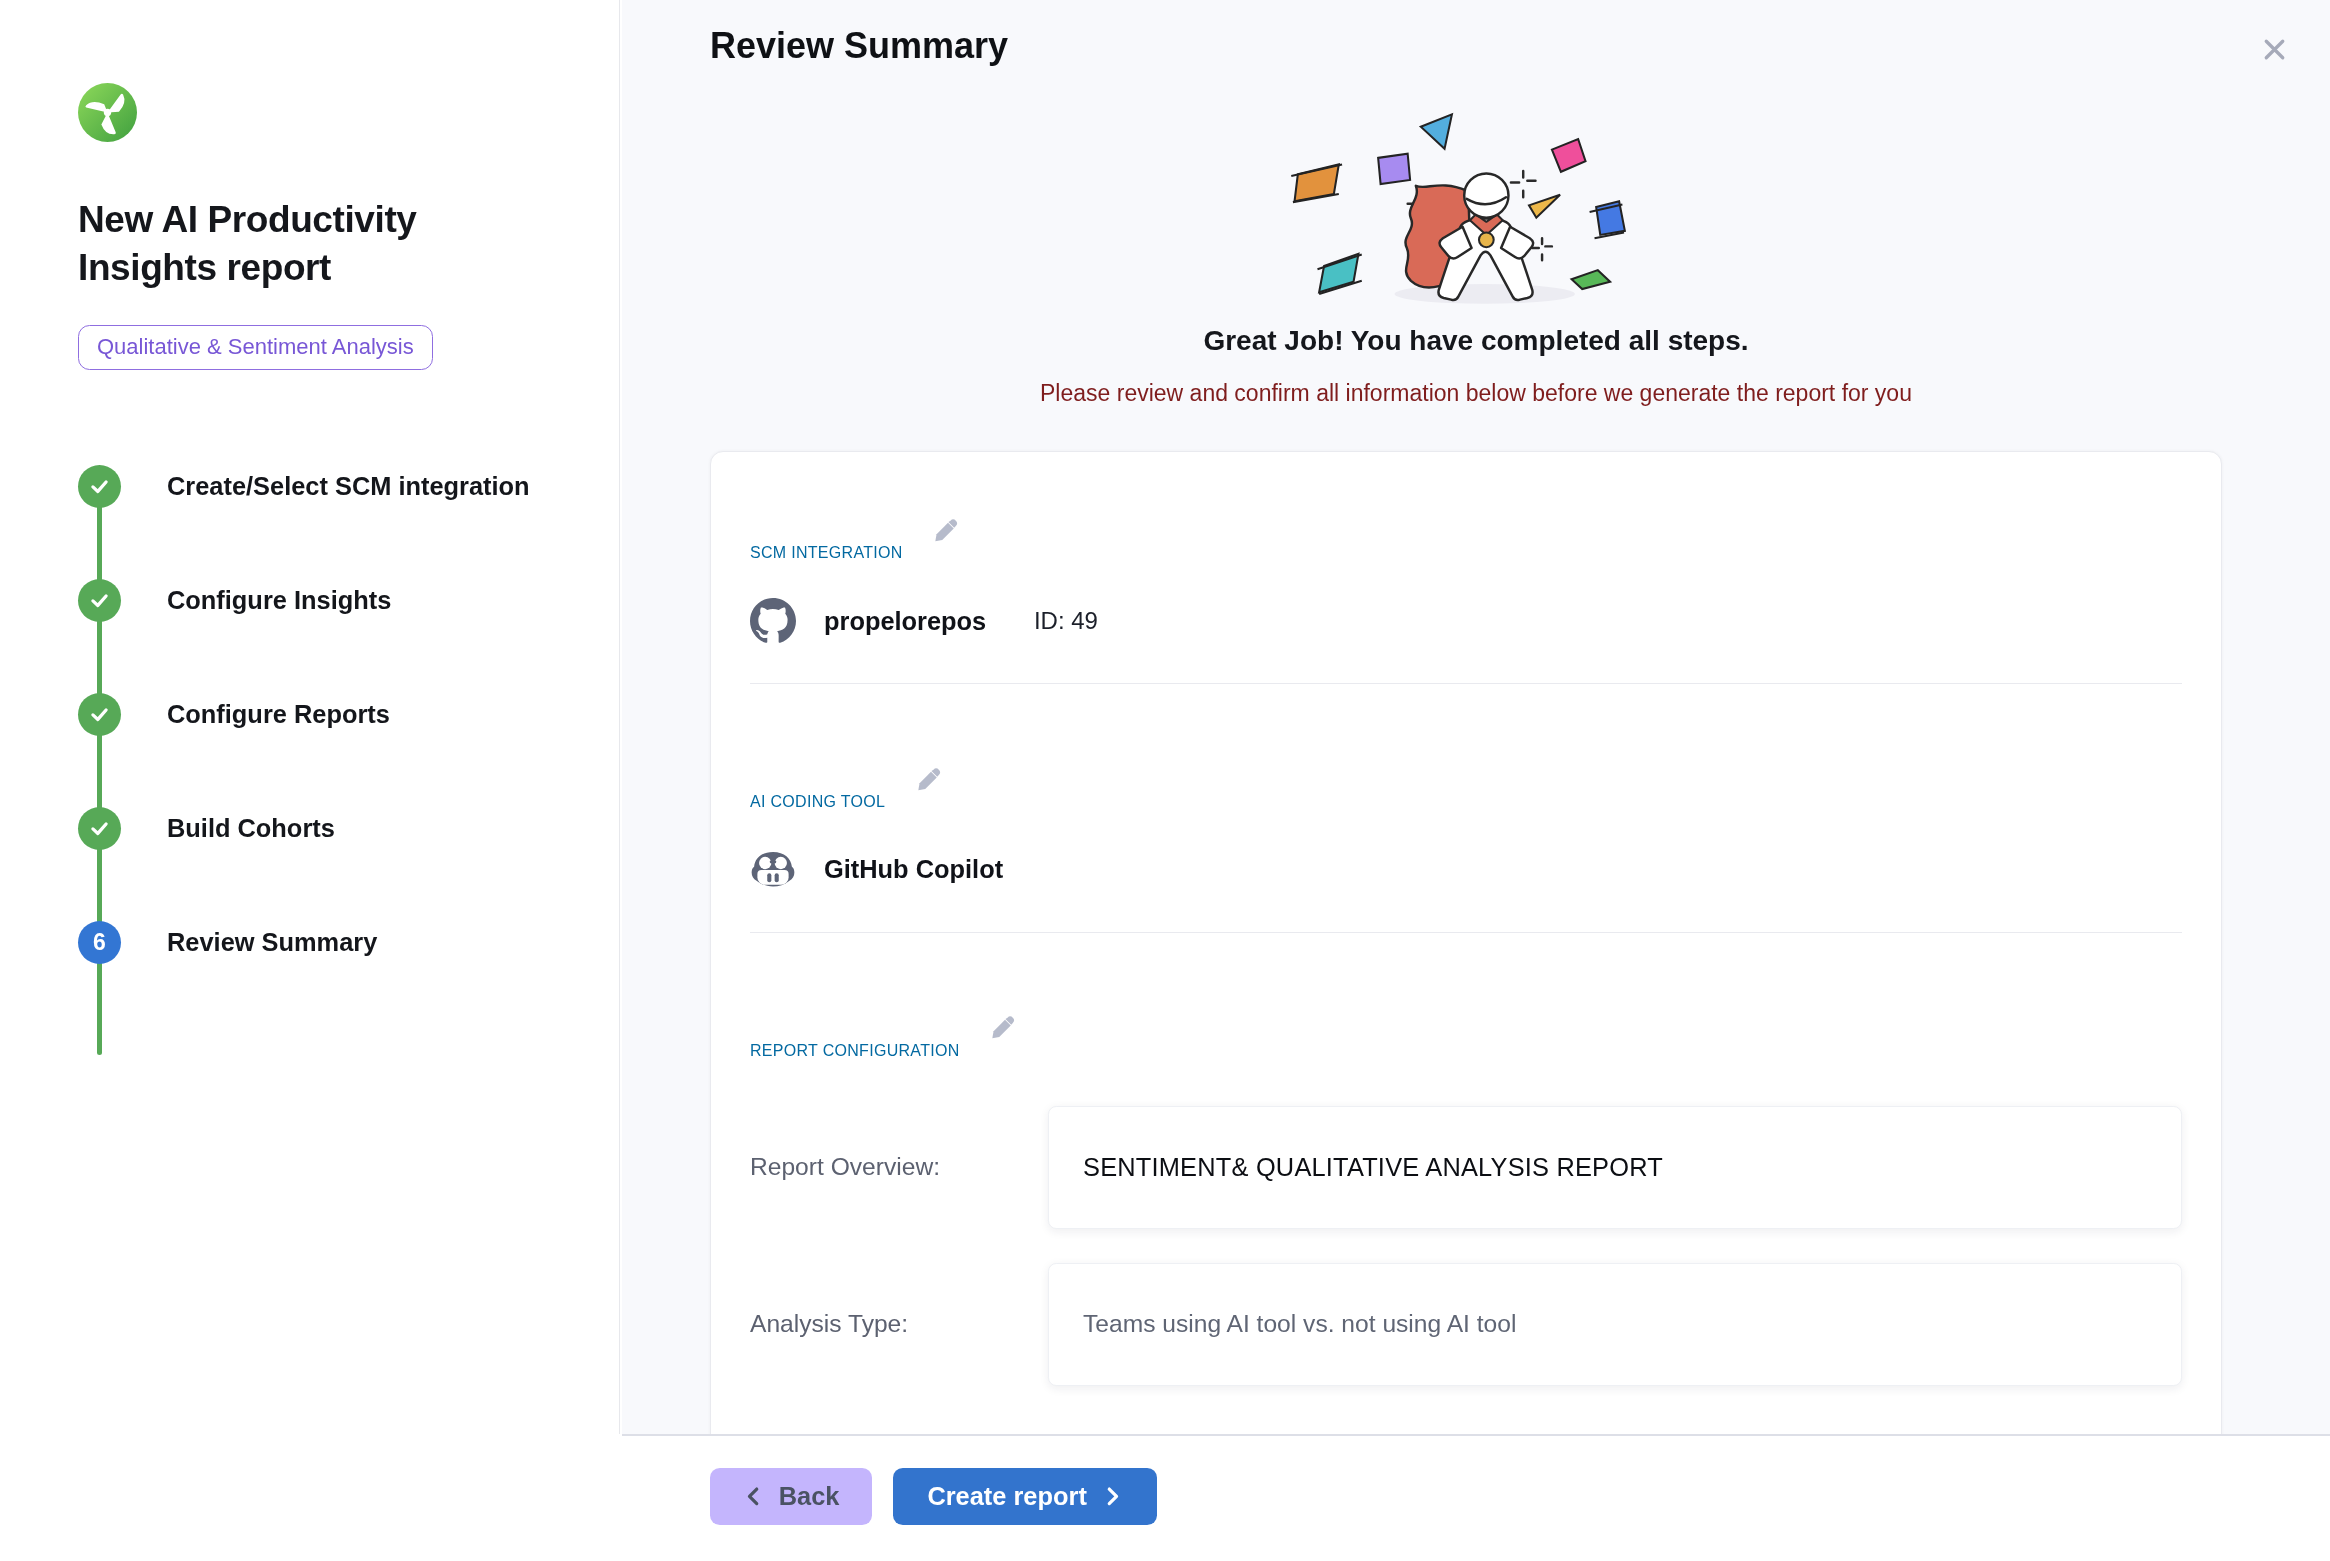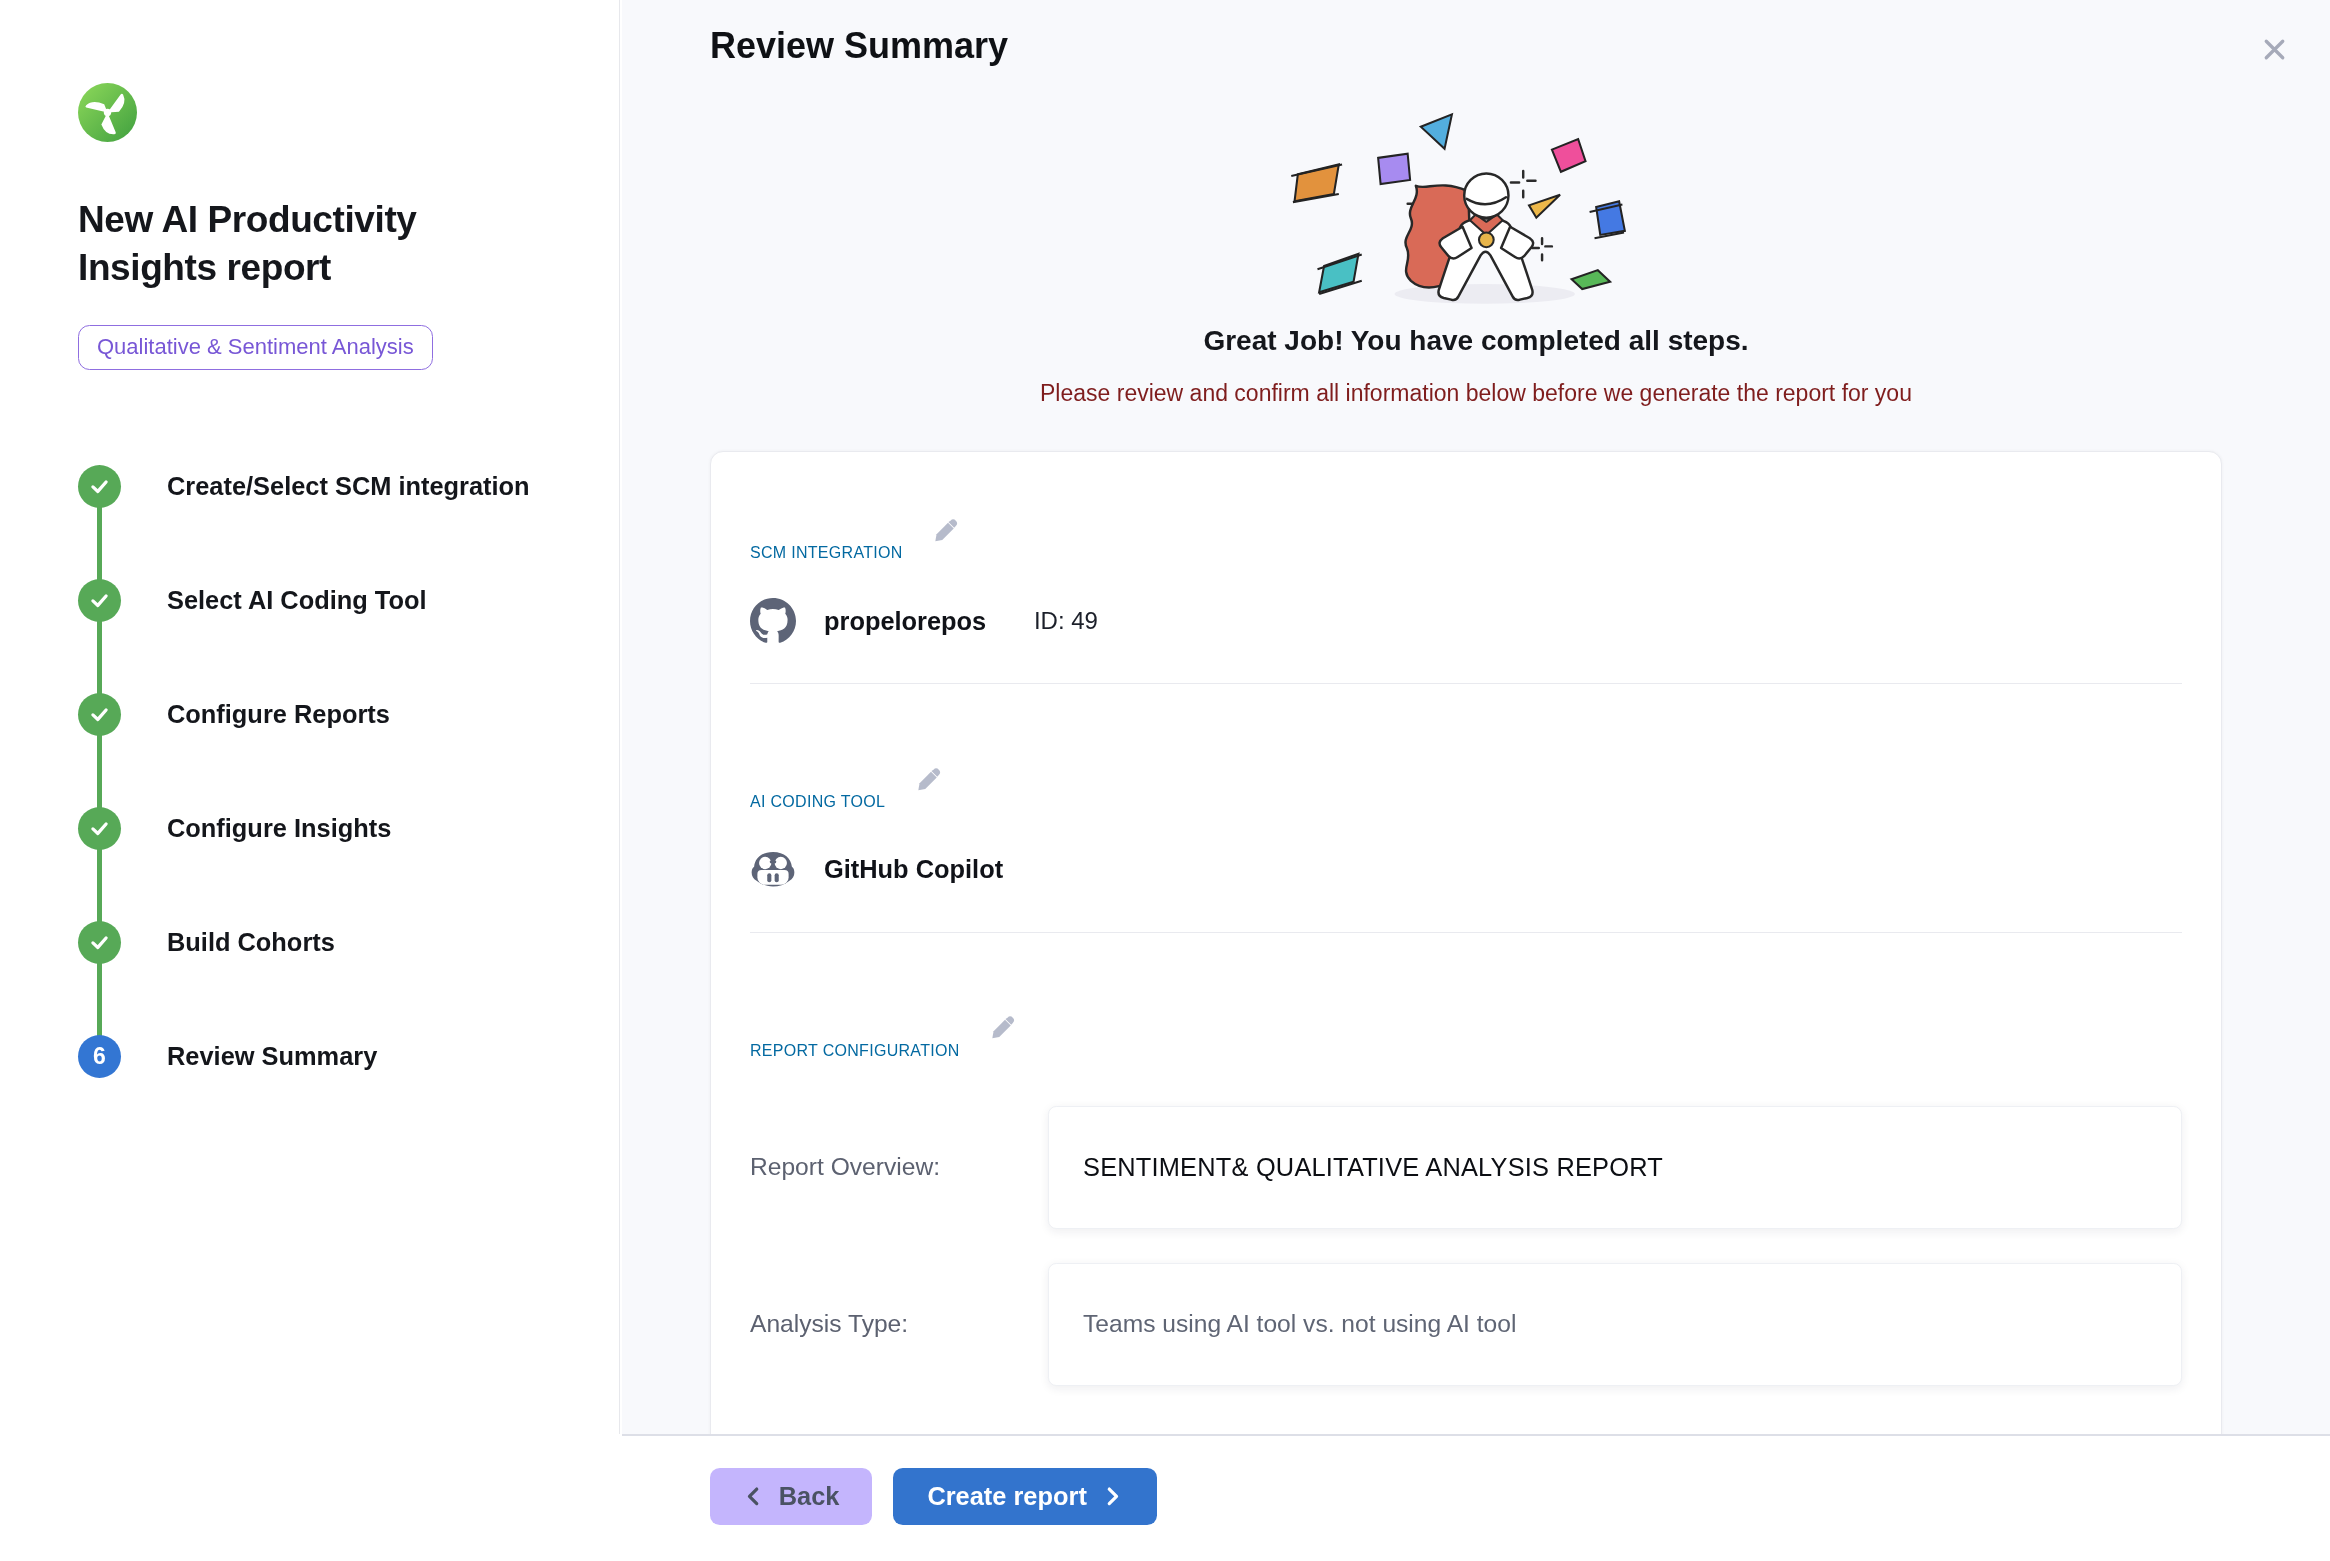--- a/index.html
+++ b/index.html
@@ -111,45 +111,37 @@
 
     <div class="step">
       <span class="step-circle done">
         <svg width="23" height="23" viewBox="0 0 28 28">
             <path d="M6 14.5 L12 20 L22 8.5" fill="none" stroke="#fff" stroke-width="4" stroke-linecap="round" stroke-linejoin="round"></path>
           </svg>
       </span>
       <span class="step-label">Create/Select SCM integration</span>
     </div>
 
-    <div class="step">
-      <span class="step-circle done">
-        <svg width="23" height="23" viewBox="0 0 28 28">
-            <path d="M6 14.5 L12 20 L22 8.5" fill="none" stroke="#fff" stroke-width="4" stroke-linecap="round" stroke-linejoin="round"></path>
-          </svg>
-      </span>
-      <span class="step-label">Select AI Coding Tool</span>
+
+    <div class="step">
+      <span class="step-circle done">
+        <svg width="23" height="23" viewBox="0 0 28 28">
+            <path d="M6 14.5 L12 20 L22 8.5" fill="none" stroke="#fff" stroke-width="4" stroke-linecap="round" stroke-linejoin="round"></path>
+          </svg>
+      </span>
+      <span class="step-label">Configure Insights</span>
     </div>
 
     <div class="step">
       <span class="step-circle done">
         <svg width="23" height="23" viewBox="0 0 28 28">
             <path d="M6 14.5 L12 20 L22 8.5" fill="none" stroke="#fff" stroke-width="4" stroke-linecap="round" stroke-linejoin="round"></path>
           </svg>
       </span>
       <span class="step-label">Configure Reports</span>
-    </div>
-
-    <div class="step">
-      <span class="step-circle done">
-        <svg width="23" height="23" viewBox="0 0 28 28">
-            <path d="M6 14.5 L12 20 L22 8.5" fill="none" stroke="#fff" stroke-width="4" stroke-linecap="round" stroke-linejoin="round"></path>
-          </svg>
-      </span>
-      <span class="step-label">Configure Insights</span>
     </div>
 
     <div class="step">
       <span class="step-circle done">
         <svg width="23" height="23" viewBox="0 0 28 28">
             <path d="M6 14.5 L12 20 L22 8.5" fill="none" stroke="#fff" stroke-width="4" stroke-linecap="round" stroke-linejoin="round"></path>
           </svg>
       </span>
       <span class="step-label">Build Cohorts</span>
     </div>

